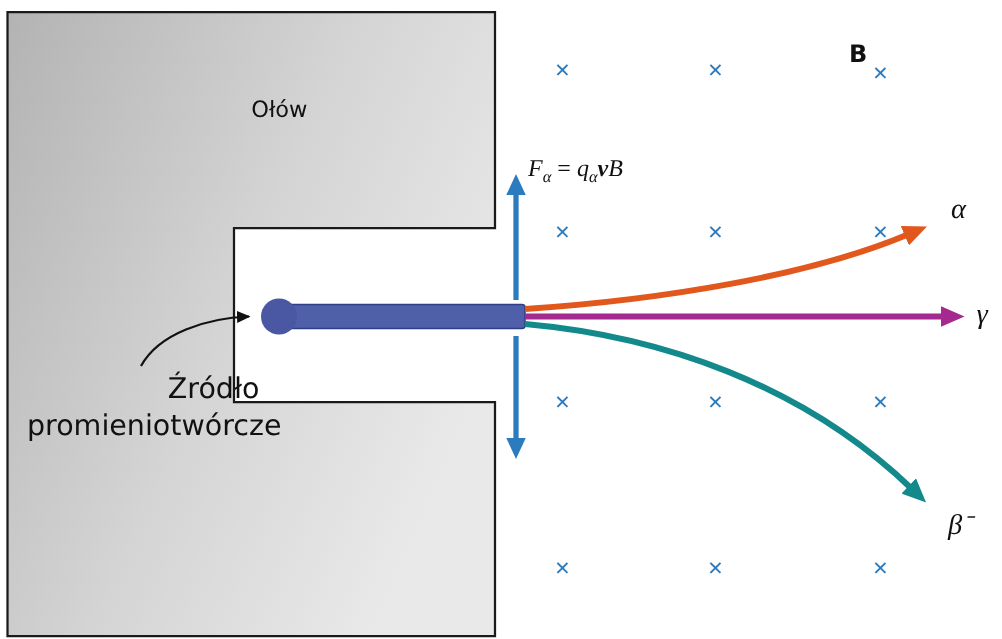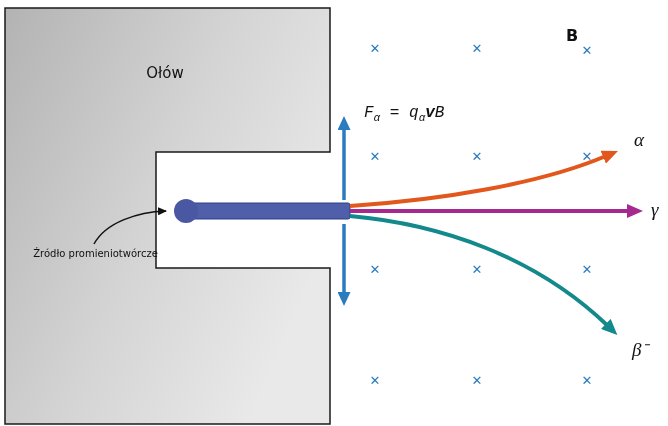--- a/index.html
+++ b/index.html
@@ -3,26 +3,26 @@
 <meta charset="utf-8">
 <style>
   * { margin:0; padding:0; box-sizing:border-box; }
   html,body { background:#ffffff; font-family:"DejaVu Sans", sans-serif; }
   .canvas {
     position:relative; width:668px; height:426px;
     background:#ffffff; overflow:hidden;
   }
   .svg-layer { position:absolute; left:0; top:0; }
   .label { position:absolute; color:#111; }
-  .lead-label { font-size:15px; width:80px; text-align:center; }
-  .source-label { font-size:10px; width:155px; text-align:center; line-height:1.3; }
+  .lead-label { font-size:15px; width:80px; text-align:right; }
+  .source-label { font-size:19px; width:155px; text-align:right; line-height:1.3; }
   .b-label { font-weight:bold; font-size:16px; }
   .ray-label { font-family:"Liberation Serif", serif; font-style:italic; font-size:19px; }
   .formula {
-    font-family:Liberation Mono, monospace; font-size:16px; white-space:nowrap;margin-left:12px;
+    font-family:Liberation Serif, serif; font-size:16px; white-space:nowrap;
   }
   .formula .var { font-style:italic; }
   .formula .eq { font-style:normal; }
   .formula .vel { font-weight:bold; }
   .formula sub { font-size:11px; font-style:italic; }
   .cross {
     position:absolute; transform:translate(-50%,-50%);
     color:#2b7bbf; font-weight:bold; font-size:13px; line-height:1;
   }
 </style>

